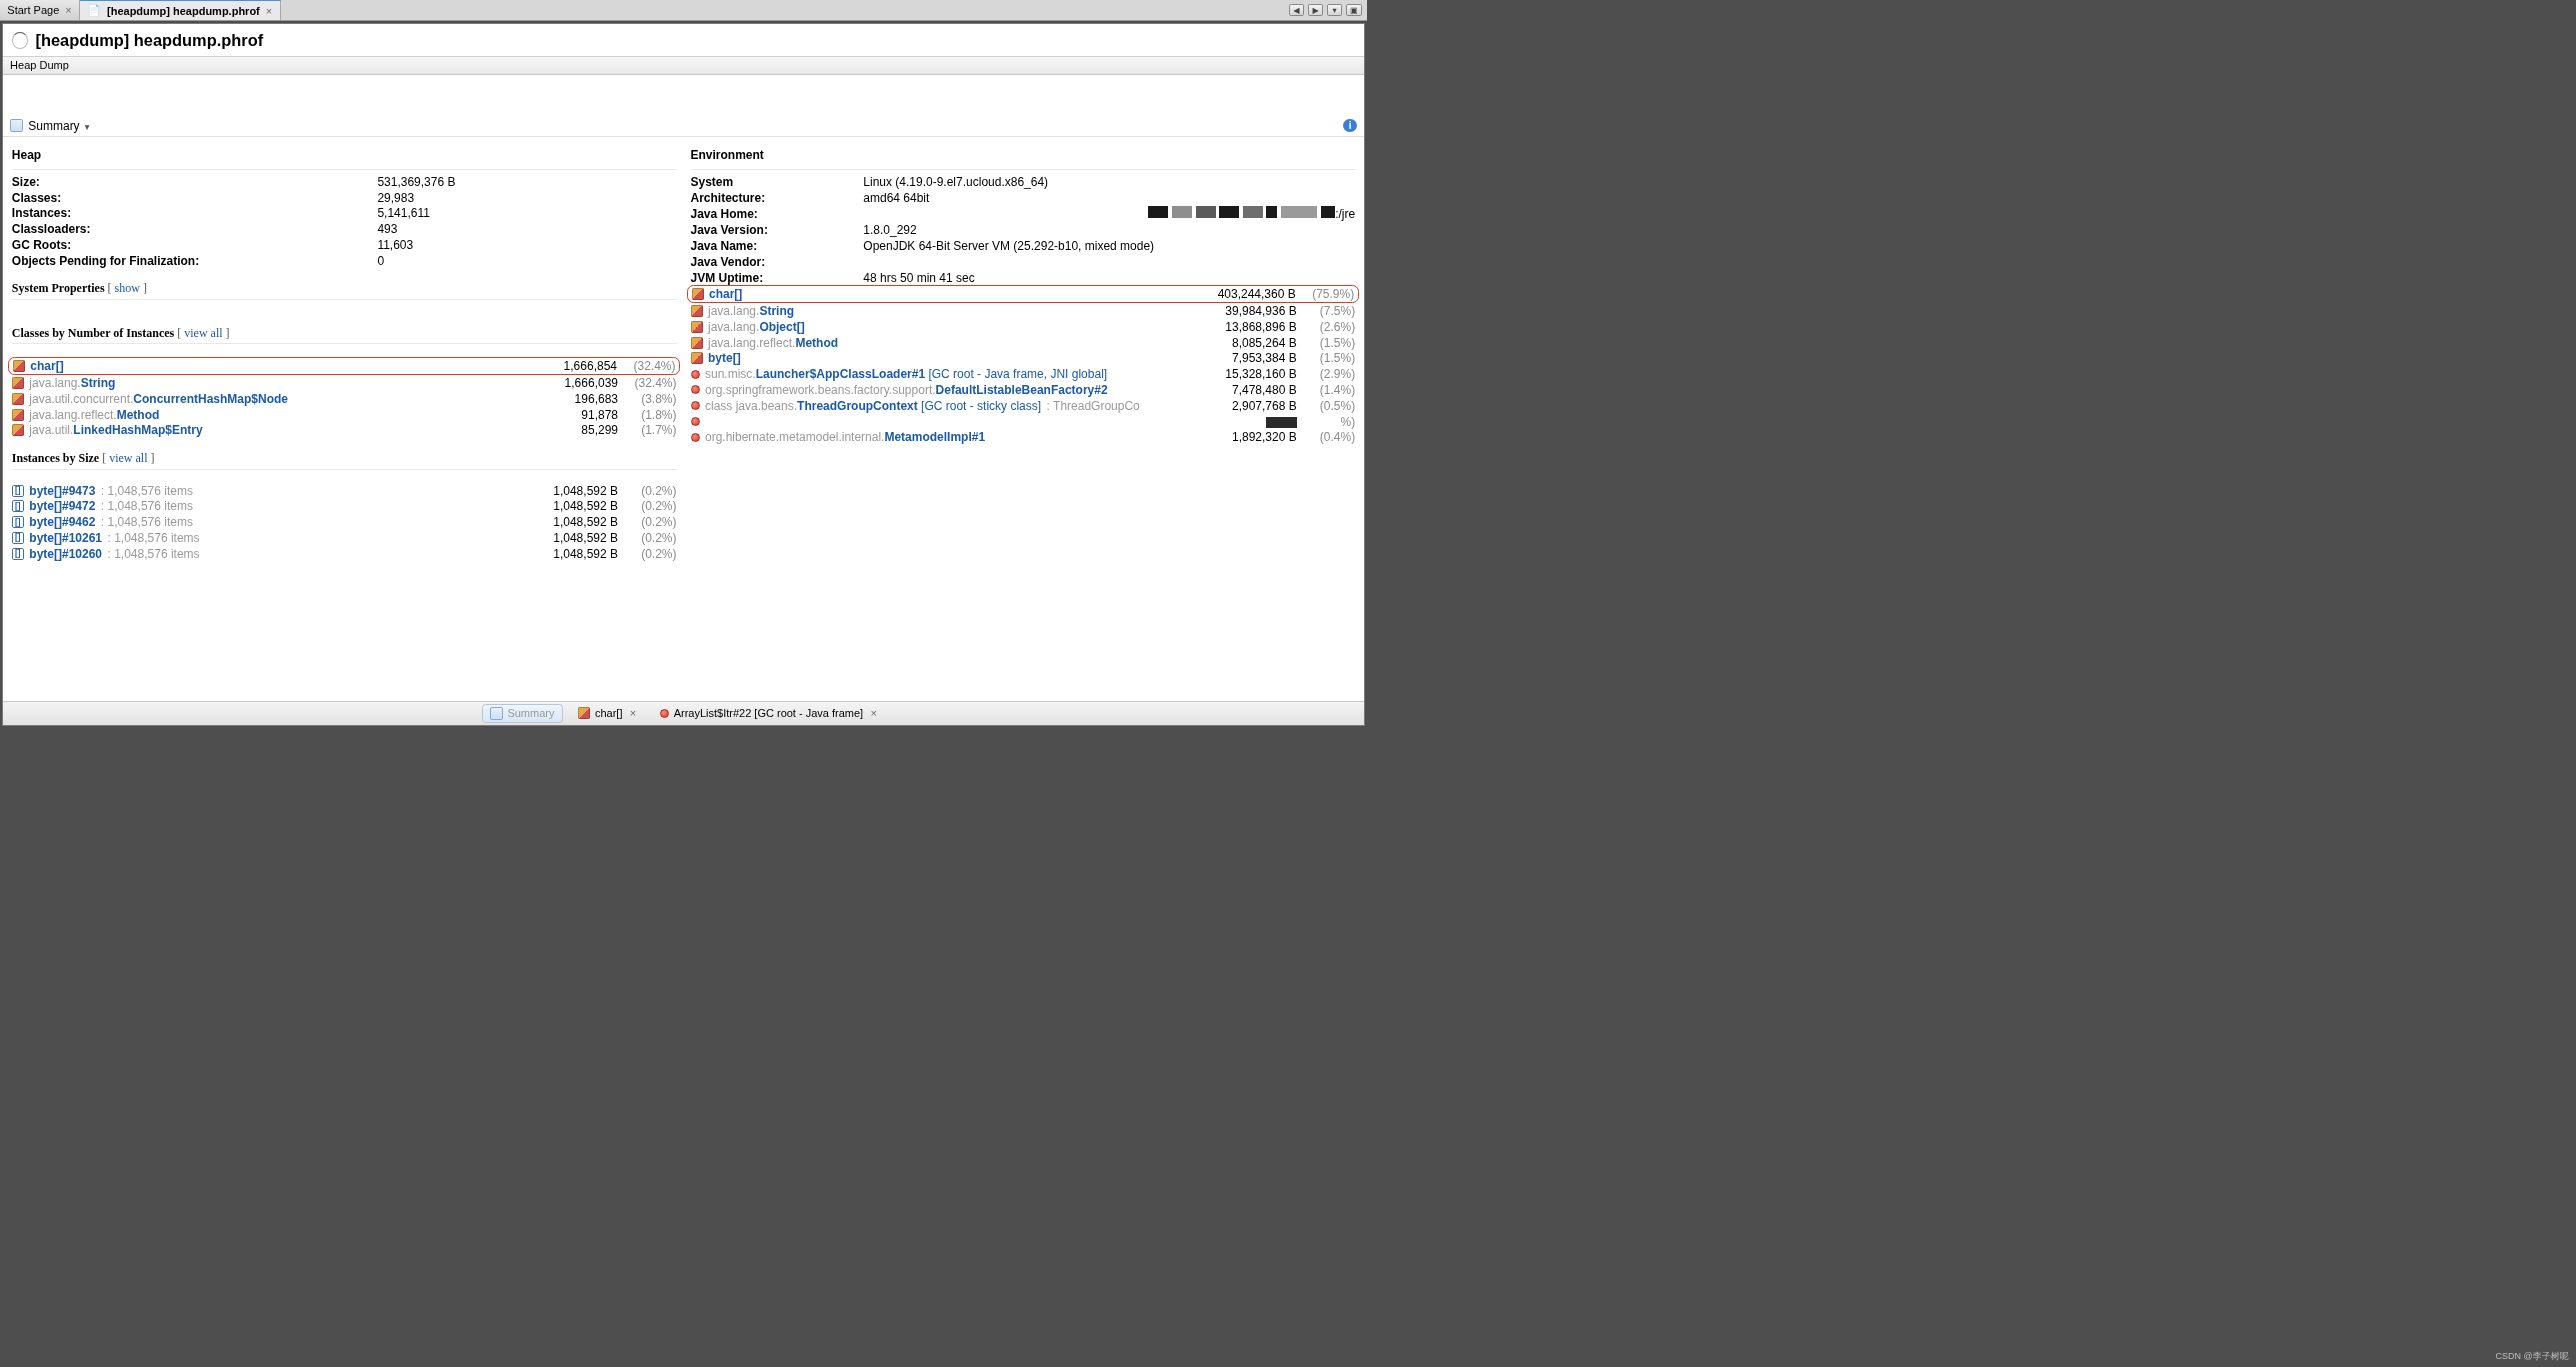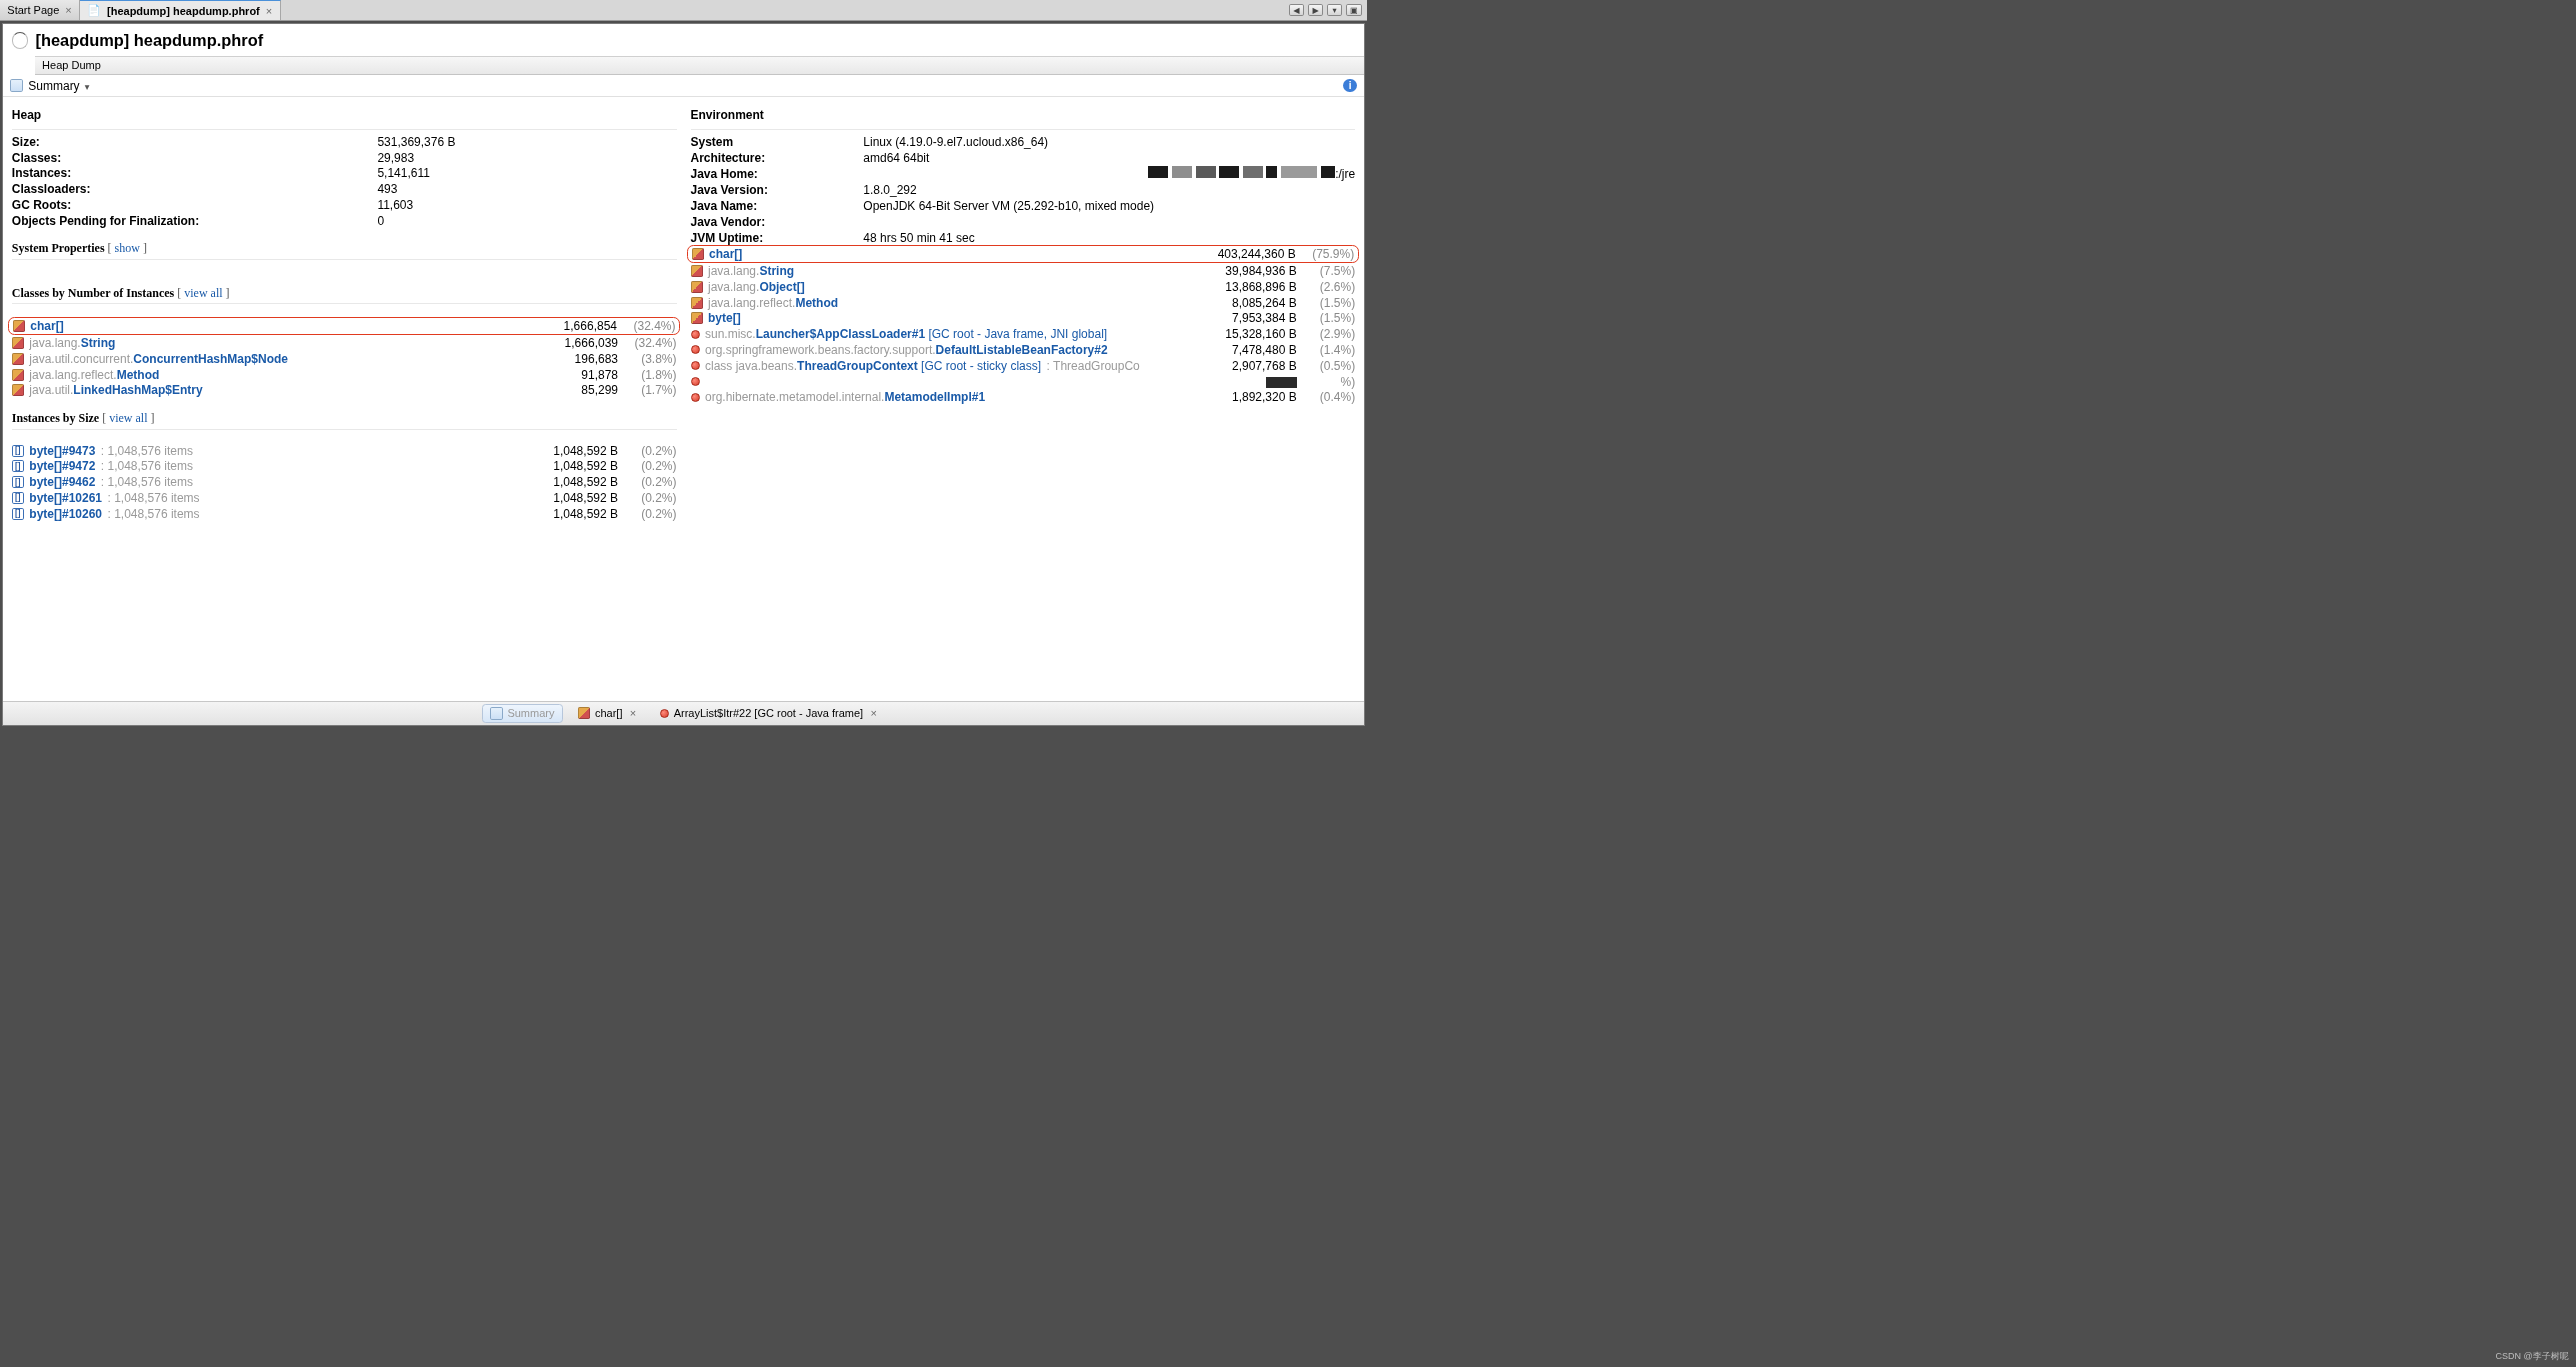--- a/index.html
+++ b/index.html
@@ -56,28 +56,28 @@
   .title-row .spin {
     width:16.4px;height:16.4px;border:1.8px solid #bbb;border-top-color:#555;border-radius:50%;
   }
   .title-row h1 { font-size:16.4px; font-weight:bold; }
   .sub-tab-row {
     background:linear-gradient(#f7f7f7,#e8e8e8);
     border-top:0.9px solid #d0d0d0;
     border-bottom:0.9px solid #c4c4c4;
     padding:2.7px 7.3px;
     font-size:11px;
-    margin-left:32px;
   }
   .toolbar-row {
     display:flex; align-items:center;
     padding:3.6px 7.3px;
     border-bottom:0.9px solid #e0e0e0;
     font-size:12px;
     gap:5.5px;
+    margin-top:40px;
   }
   .summary-icon {
     width:12.7px;height:12.7px;border:0.9px solid #89a8c8;background:linear-gradient(#e5f0fb,#cce0f5);border-radius:1.8px;
   }
   .dropdown-caret { font-size:8.2px;color:#555; }
   .info-icon {
     margin-left:auto;
     width:13.7px;height:13.7px;border-radius:50%;
     background:#3b7dd8;color:#fff;font-weight:bold;font-size:10px;
     display:flex;align-items:center;justify-content:center;cursor:pointer;

